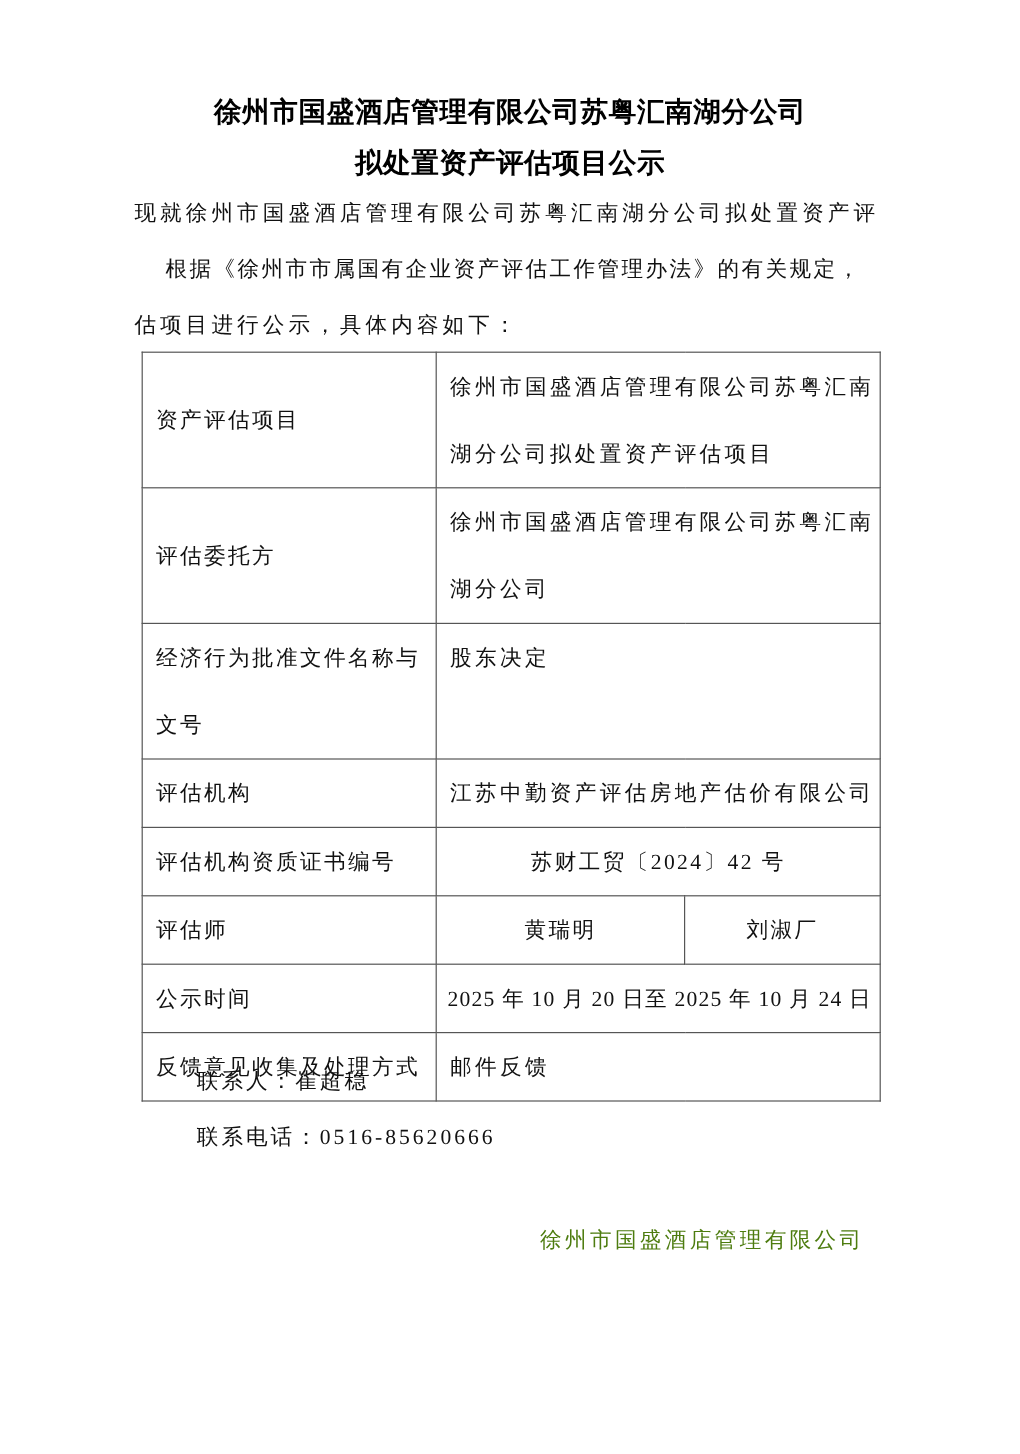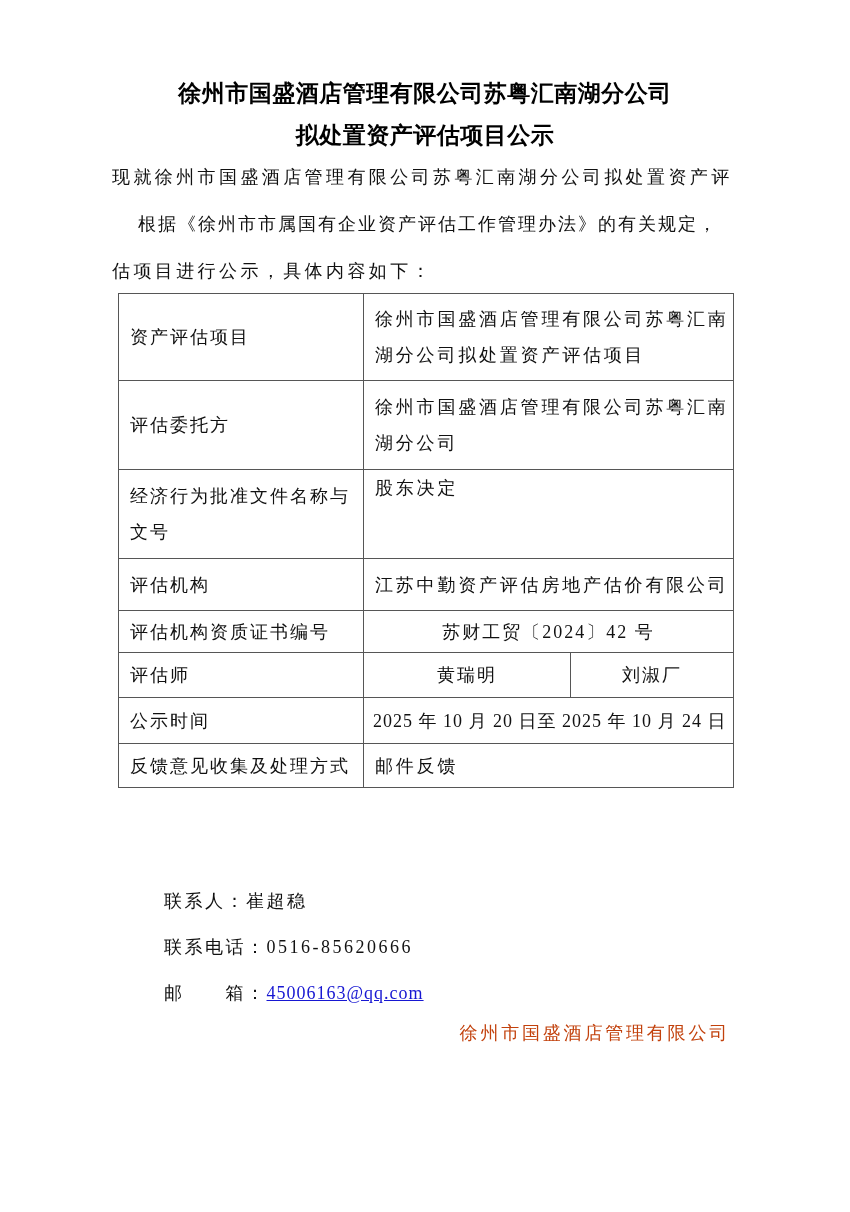--- a/index.html
+++ b/index.html
@@ -38,21 +38,21 @@
     position: absolute; left: 118px; top: 293px;
     border-collapse: collapse; table-layout: fixed;
     width: 615px;
     font-size: 18px; color: #111;
   }
   table.notice td {
     border: 1px solid #565656;
     vertical-align: middle;
     padding: 0 2px 0 11px;
     letter-spacing: 2.8px;
-    line-height: 36px;
+    line-height: 56px;
     overflow: hidden;
   }
   table.notice td.lbl { letter-spacing: 2px; }
   table.notice td.ctr { text-align: center; padding: 0 2px; letter-spacing: 2px; }
   table.notice td.num { text-align: center; padding: 0 2px; letter-spacing: 0.5px; }
   table.notice td.date { letter-spacing: 1px; padding-left: 9px; white-space: nowrap; }
   tr.h87 { height: 87px; } tr.h89 { height: 89px; }
   tr.h52 { height: 52px; } tr.h42 { height: 42px; }
   tr.h45 { height: 45px; } tr.h41 { height: 41px; }
   tr.h46 { height: 46px; padding-left: 24px; } tr.h44 { height: 44px; }
@@ -64,22 +64,22 @@
     letter-spacing: 2.5px;
   }
   .contact a {
     color: #1717d2; text-decoration: underline;
     letter-spacing: 1px;
   }
 
   
   .signature {
     position: absolute; left: 450px; top: 1010px; width: 280px;
-    text-align: right;
-    font-size: 18px; line-height: 47px; color: #c2410c;
+    text-align: left;
+    font-size: 18px; line-height: 47px; color: #4d7c0f;
     letter-spacing: 2.8px;
   }
   .signature .sig-date { letter-spacing: 1.5px; }
 </style>
 </head>
 <body>
 
 <div class="doc">
 
   <div class="title title-1">徐州市国盛酒店管理有限公司苏粤汇南湖分公司</div>
@@ -130,20 +130,19 @@
     <tr class="h44">
       <td class="lbl">反馈意见收集及处理方式</td>
       <td colspan="2">邮件反馈</td>
     </tr>
   </tbody>
     </table>
 
   <div class="contact">
     <div><span>联系人：</span><span>崔超稳</span></div>
     <div><span>联系电话：</span><span>0516-85620666</span></div>
-    <div><span>邮　　箱：</span><a href="#">45006163@qq.com</a></div>
   </div>
 
   <div class="signature">
     <div>徐州市国盛酒店管理有限公司</div>
   </div>
 
 </div>
 
 </body></html>

